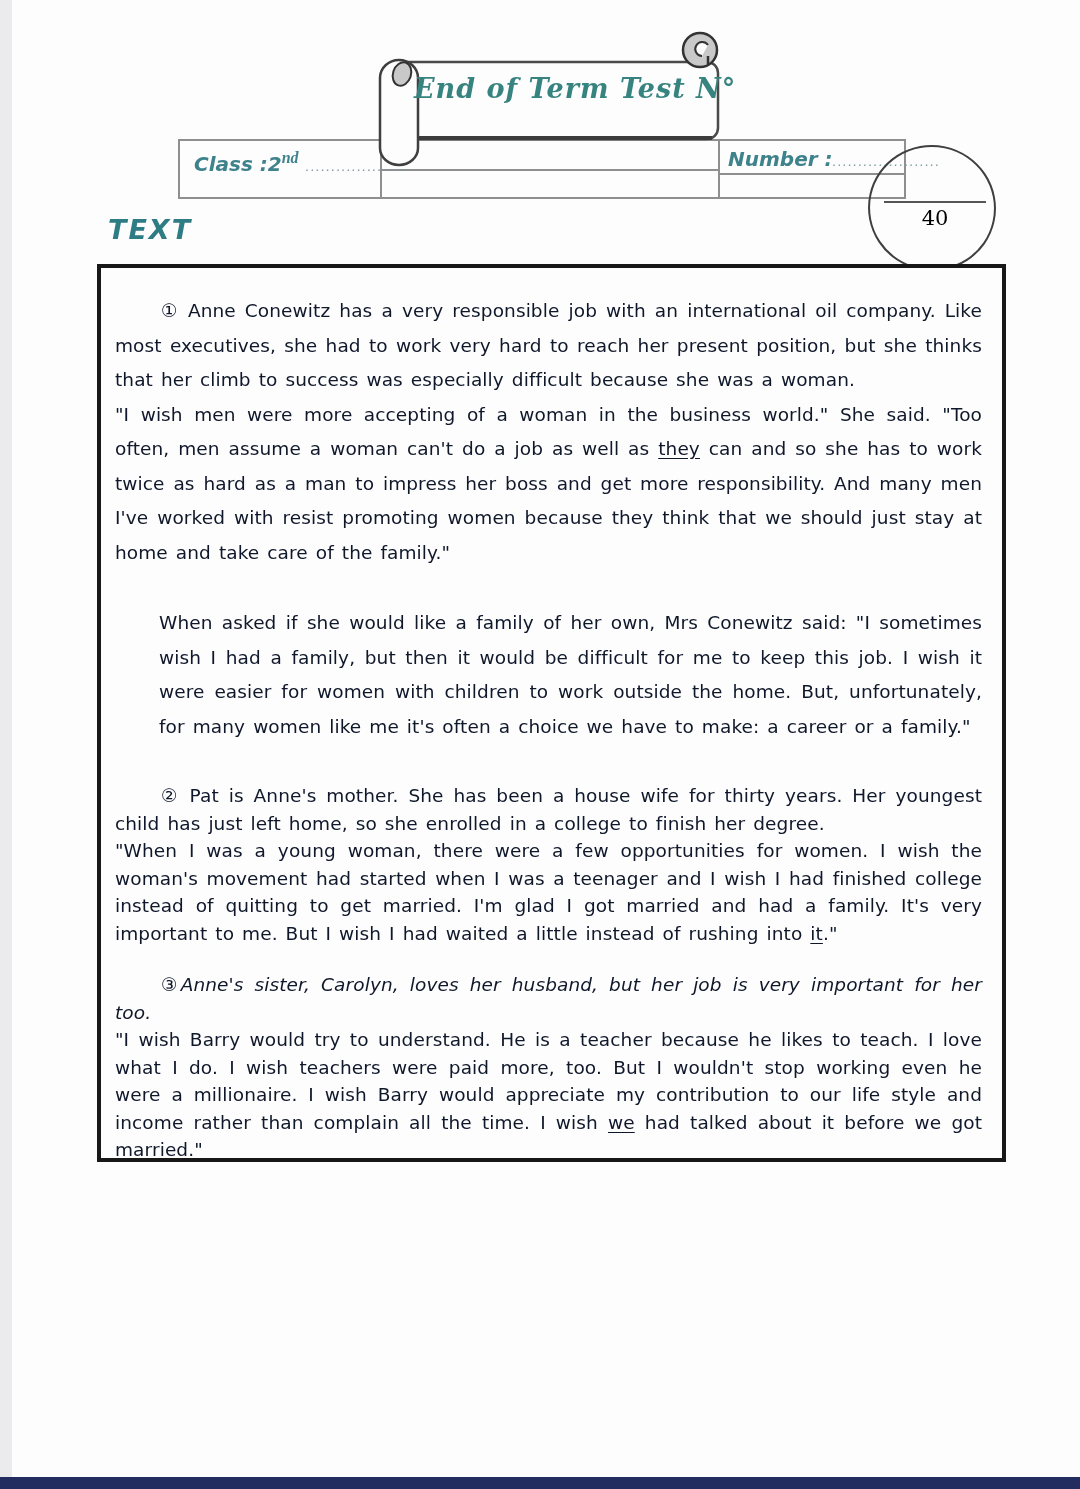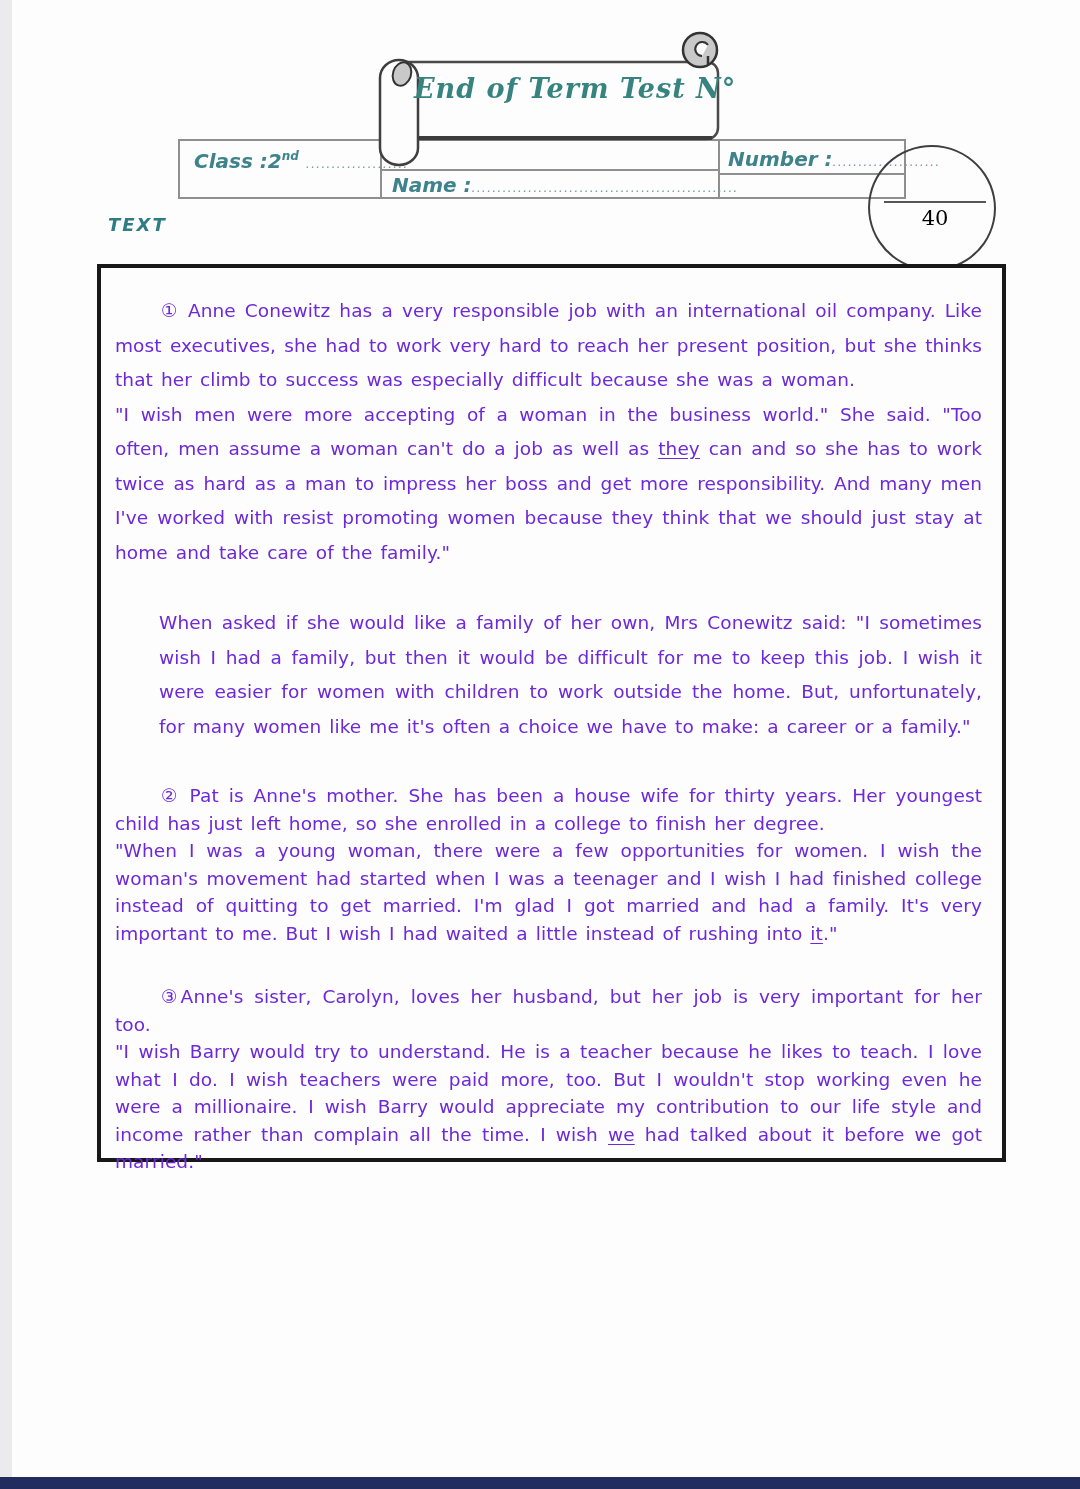--- a/index.html
+++ b/index.html
@@ -32,77 +32,74 @@
     border:2px solid #8f8f8f; background:transparent;
   }
   .vdiv1 { position:absolute; left:200px; top:0; bottom:0; border-left:2px solid #8f8f8f; }
   .vdiv2 { position:absolute; left:538px; top:0; bottom:0; border-left:2px solid #8f8f8f; }
   .name-row-border { position:absolute; left:202px; width:336px; top:28px; border-top:2px solid #8f8f8f; }
   .number-row-border { position:absolute; left:540px; right:0; top:32px; border-top:2px solid #8f8f8f; }
   .field-label {
     font-style:italic; font-weight:bold; font-size:20px; color:#3e828c;
     white-space:nowrap;
   }
-  .field-label sup { font-size:12px; }
+  .field-label sup { font-size:16px;font-family:Liberation Serif, serif; }
   .dots { color:#7d9aa2; font-size:13px; font-weight:normal; letter-spacing:1px; }
   .class-field  { position:absolute; left:14px;  top:8px; }
   .name-field   { position:absolute; left:212px; top:32px; }
   .number-field { position:absolute; left:548px; top:6px; }
   
   .score-ellipse {
     position:absolute; left:868px; top:145px; width:128px; height:126px;
     border:2px solid #3f3f3f; border-radius:50%;
     transform:rotate(12deg); background:transparent;
   }
   .score-line { position:absolute; left:884px; top:201px; width:102px; border-top:2px solid #565656; }
   .score-total {
     position:absolute; left:884px; top:206px; width:102px; text-align:center;
     font-family:"DejaVu Serif", serif; font-size:21px; color:#000000;
   }
   
   .section-heading {
     position:absolute; left:108px; top:214px;
-    font-style:italic; font-weight:bold; font-size:18px;
+    font-style:italic; font-weight:bold; font-size:27px;
     color:#2e7c84; letter-spacing:2px;
   }
   
   .text-box {
     position:absolute; left:97px; top:264px; width:909px; height:898px;
     border:4px solid #181818; background:#fdfdfd;
     padding:26px 20px 0 14px;
   }
   .para {
-    font-size:18.5px; color:#6d28d9; text-align:justify;
+    font-size:18.5px; color:#0f172a; text-align:justify;
     line-height:34.5px; word-spacing:2px; letter-spacing:0.1px;
   }
   .tight { line-height:27.5px; }
   .indent { text-indent:46px; }
   .gap-lg { margin-top:36px;margin-left:44px; }
   .gap-md { margin-top:38px; }
-  .gap-sm { margin-top:36px; }
+  .gap-sm { margin-top:24px;font-style:italic; }
   .uword { text-decoration:underline; text-underline-offset:3px;margin-top:12px; }
 </style>
 </head>
 <body>
 
 <div class="page">
 
   <div class="scan-edge-left"></div>
 
   <div class="header-table">
     <div class="vdiv1"></div>
     <div class="vdiv2"></div>
     <div class="name-row-border"></div>
     <div class="number-row-border"></div>
     <div class="class-field field-label">
       <span>Class :2</span><sup>nd</sup>
       <span class="dots">....................</span>
-    </div>
-    <div class="name-field field-label">
-      <span>Name :</span><span class="dots">....................................................</span>
     </div>
     <div class="number-field field-label">
       <span>Number :</span><span class="dots">.....................</span>
     </div>
   </div>
 
   <svg class="scroll-svg" viewBox="0 0 352 150">
 
     <rect x="14" y="36" width="332" height="77" rx="11" fill="#fdfdfd" stroke="#4a4a4a" stroke-width="2.5"></rect>
     <path d="M 18 112 H 340" stroke="#3c3c3c" stroke-width="4" fill="none"></path>

